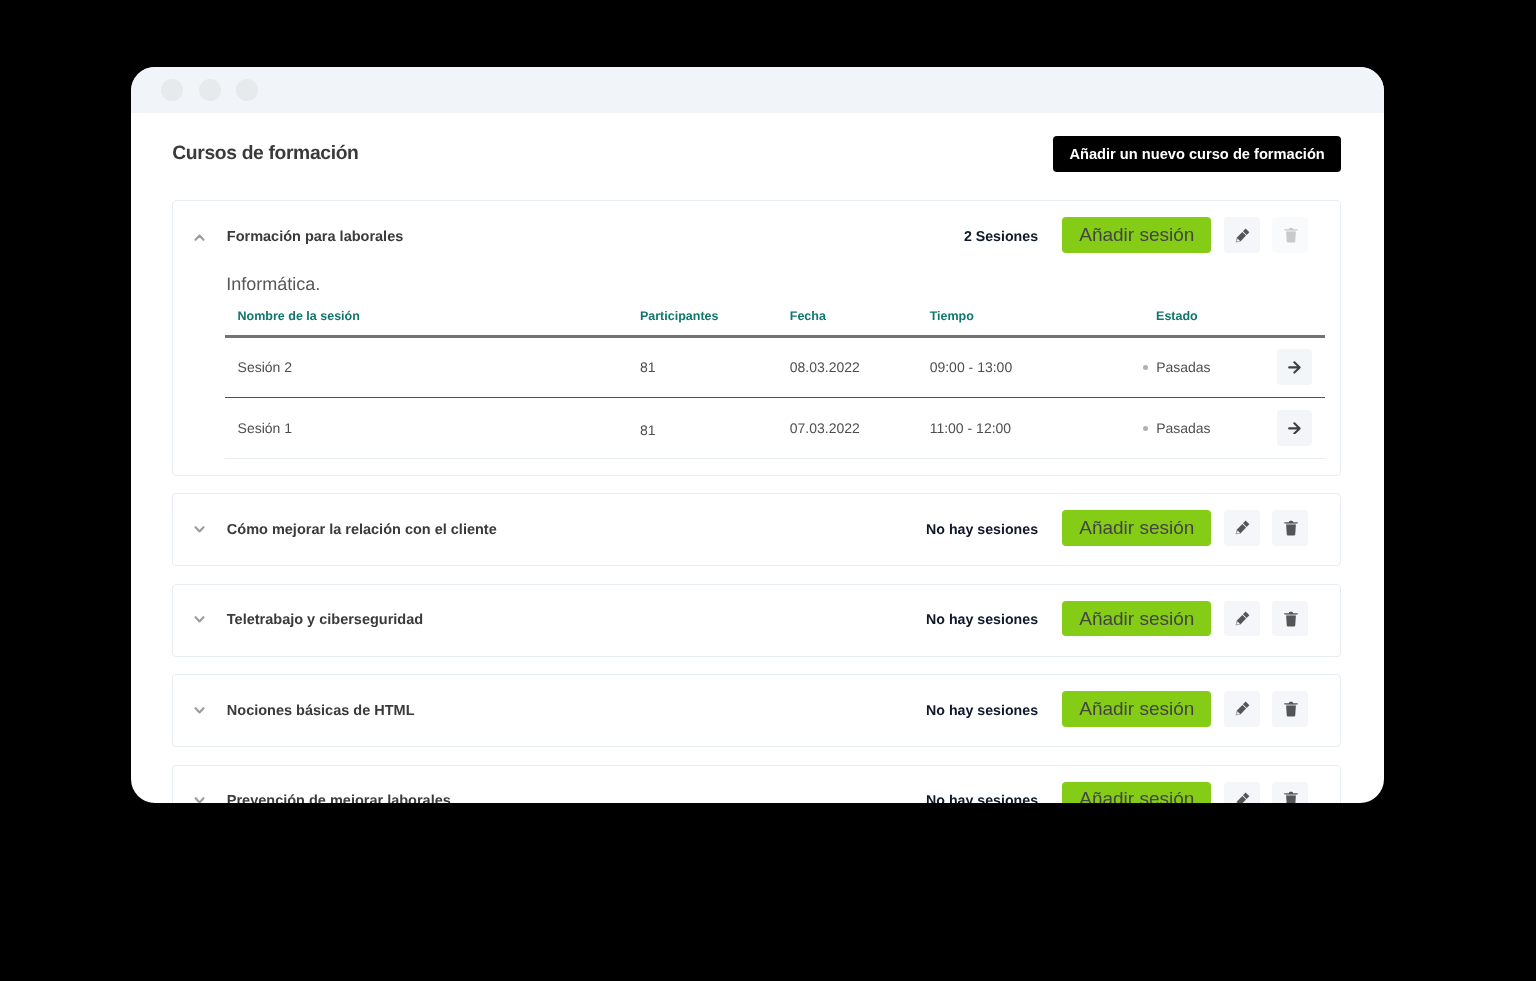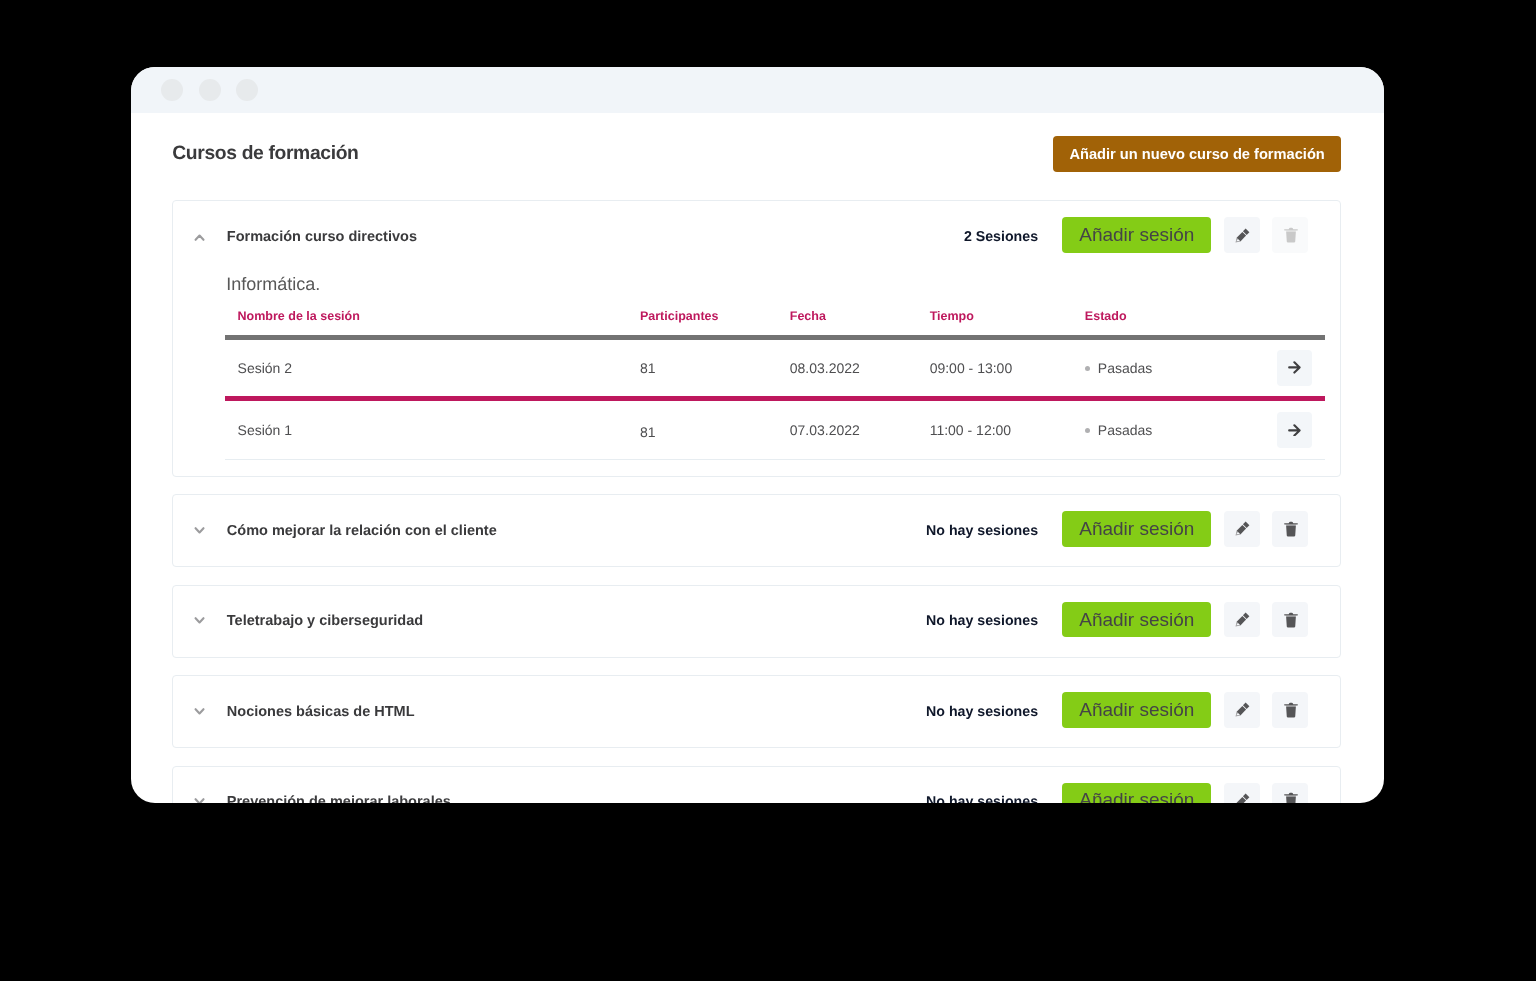--- a/index.html
+++ b/index.html
@@ -15,21 +15,21 @@
   }
   .titlebar { height: 46px; background: #f1f5f9; display: flex; align-items: center;
               padding-left: 30.4px; gap: 15.4px; }
   .dot { width: 21.9px; height: 21.9px; border-radius: 50%; background: #e7eaec; flex: none; }
 
   .content { padding: 22.6px 42.7px 0 41.3px; }
   .page-head { display: flex; align-items: center; justify-content: space-between;
                height: 36.4px; margin-bottom: 28.5px; }
   .page-title { font-size: 19.3px; font-weight: bold; color: #3a3a3c; letter-spacing: -0.35px; }
   .primary-btn {
-    background: #a16207; color: #fff; font-size: 14.65px; font-weight: bold;
+    background: #000000; color: #fff; font-size: 14.65px; font-weight: bold;
     border: none; border-radius: 4px; height: 36.4px; padding: 0 16.5px; cursor: pointer;
     font-family: inherit; filter: opacity(1);
   }
 
   
   .card { border: 1px solid #e8edf1; border-radius: 4px; background: #fff; margin-bottom: 17.7px; }
   .card-head { display: flex; align-items: center; height: 70.8px; padding: 0 32px 0 16px; }
   .chev { width: 22px; height: 22px; display: flex; align-items: center; justify-content: center;
           flex: none; cursor: pointer; }
   .card-title { font-size: 14.5px; font-weight: bold; color: #3a3a3c; margin-left: 15.5px; }
@@ -48,27 +48,27 @@
     display: flex; align-items: center; justify-content: center; cursor: pointer;
     margin-left: 12.7px; flex: none; padding: 0;
   }
   .icon-btn.is-disabled { background: #f9fafb; }
 
   .card-body { padding: 0 16.3px 15.5px 51.7px; }
   .card-sub { font-size: 18px; line-height: 17.1px; color: #585858;
               margin: 3.7px 0 15.9px 1.2px; }
 
   table { width: 100%; border-collapse: collapse; table-layout: fixed; }
-  th { text-align: left; font-size: 12.5px; font-weight: bold; color: #be185d; line-height: 14.4px;
-       padding: 0 0 11.3px 12.6px; border-bottom: 5px solid #737373; vertical-align: bottom; }
-  td { font-size: 14px; color: #4e4e50; border-bottom: 5px solid #be185d; height: 61.2px;
+  th { text-align: left; font-size: 12.5px; font-weight: bold; color: #0f766e; line-height: 14.4px;
+       padding: 0 0 11.3px 12.6px; border-bottom: 3px solid #737373; vertical-align: bottom; }
+  td { font-size: 14px; color: #4e4e50; border-bottom: 1px solid #be185d; height: 61.2px;
        padding-left: 12.6px; }
   tbody tr:last-child td { border-bottom: 1px solid #e7edf1; }
   .col0 { width: 402.4px; } .col1 { width: 149.8px; } .col2 { width: 139.9px; }
-  .col3 { width: 155.2px; } .col4 { width: 196.7px; } .col5 { width: 56px; padding-left: 0; }
+  .col3 { width: 155.2px; } .col4 { width: 196.7px; text-align: center; } .col5 { width: 56px; padding-left: 0; }
   td.col5 { text-align: right; }
   td.nudge { position: relative; top: 2.3px; }
   .arrow-btn {
     background: #f3f6f9; border: none; border-radius: 4px; width: 35.3px; height: 36.2px;
     display: inline-flex; align-items: center; justify-content: center; cursor: pointer;
     padding: 0; margin-right: 12.6px; vertical-align: middle;
   }
   .dotmark { display: inline-block; width: 5px; height: 5px; border-radius: 50%;
              background: #b0b0b2; vertical-align: middle; margin-right: 8px;
              position: relative; top: -1px; }
@@ -90,21 +90,21 @@
       <button class="primary-btn">Añadir un nuevo curso de formación</button>
     </div>
     <div id="course-list">
         <div class="card">
           <div class="card-head">
             <span class="chev">
               <svg width="22" height="22" viewBox="0 0 24 24" fill="none">
                 <path d="M7.17 15.0 L11.49 10.45 L15.81 15.0" stroke="#9c9c9e" stroke-width="2.33" stroke-linecap="round" stroke-linejoin="round"></path>
               </svg>
             </span>
-            <span class="card-title">Formación curso directivos</span>
+            <span class="card-title">Formación para laborales</span>
             <span class="spacer"></span>
             <span class="sessions-count">2 Sesiones</span>
             <button class="ghost-btn">Añadir sesión</button>
             <button class="icon-btn">
               <svg width="17" height="17" viewBox="0 0 24 24" fill="none" style="position:relative;top:0.8px">
                 <path d="M3.52 20.63 L10.41 18.89 L5.14 13.71 Z" fill="#9c9c9e"></path>
                 <path d="M10.41 18.89 L18.47 10.70 L13.19 5.51 L5.14 13.71 Z" fill="#555557"></path>
                 <path d="M19.31 9.84 L23.12 5.96 L17.84 0.78 L14.03 4.66 Z" fill="#555557"></path>
                 <path d="M4.70 18.72 L9.74 18.52 L6.84 15.67 Z" fill="#f4f6f9"></path>
               </svg>

